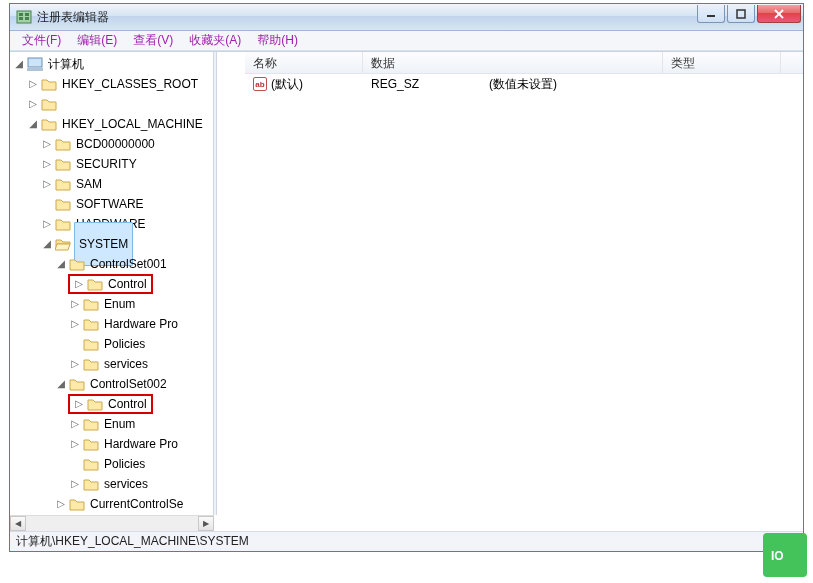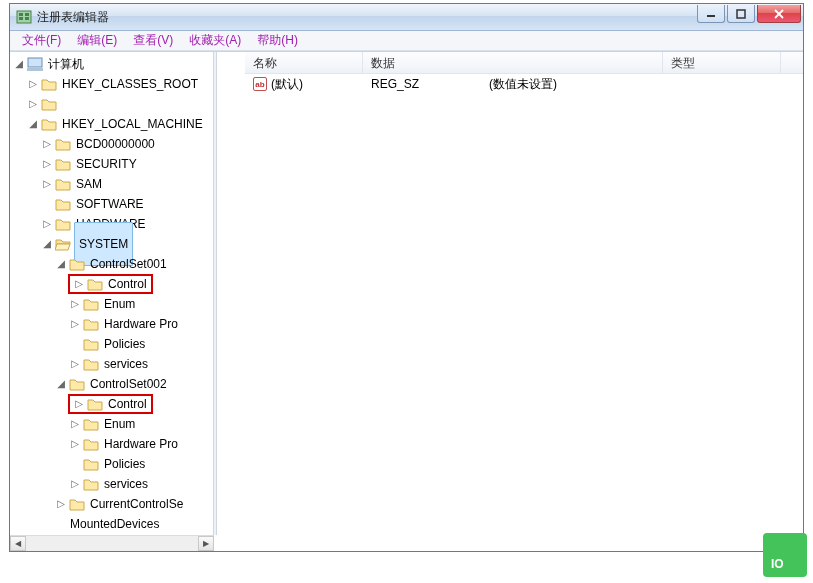--- a/index.html
+++ b/index.html
@@ -39,21 +39,21 @@
 
 .splitter { width:3px; background:#eef1f6; cursor:col-resize; border-right:1px solid #d0d7e2; }
 
 .hscroll { height:16px; background:#f0f0f0; border-top:1px solid #dcdcdc; display:flex; }
 .hscroll .arrow { width:16px; background:linear-gradient(#fafafa,#e4e4e4); border:1px solid #c8c8c8; display:flex; align-items:center; justify-content:center; font-size:8px; color:#555; cursor:pointer; }
 .hscroll .track { flex:1; background:#efefef; }
 
 .statusbar { height:20px; background:#f2f4f9; border-top:1px solid #d7dde7; display:flex; align-items:center; padding-left:6px; color:#222; }
 
 .watermark { position:absolute; right:6px; bottom:6px; display:flex; align-items:center; gap:6px; }
-.watermark .wmlogo { width:44px; height:44px; background:#45c35b; border-radius:4px; display:flex; align-items:flex-end; justify-content:center; }
+.watermark .wmlogo { width:44px; height:44px; background:#45c35b; border-radius:4px; display:flex; align-items:flex-start; justify-content:center; }
 .watermark .wmtxt { display:flex; flex-direction:column; line-height:1.1; }
 .watermark .wmtxt .l1 { font-size:22px; color:#333; font-weight:300; }
 .watermark .wmtxt .l2 { font-size:14px; color:#333; }
 </style>
 </head>
 <body>
 
 <div class="window">
 
   <div class="titlebar">
@@ -298,20 +298,23 @@
       </div>
     </div>
   </div>
 
   <div class="hscroll" style="width:204px">
     <div class="arrow">◀</div>
     <div class="track"></div>
     <div class="arrow">▶</div>
   </div>
 
+  <div class="statusbar">
+    <span>计算机\HKEY_LOCAL_MACHINE\SYSTEM</span>
+  </div>
 </div>
 
 <div class="watermark">
   <div class="wmlogo">
     <svg width="36" height="36" viewBox="0 0 36 36">
         <text x="4" y="27" font-size="24" font-weight="bold" fill="#fff" font-family="Arial">IO</text>
       </svg>
   </div>
 </div>
 

